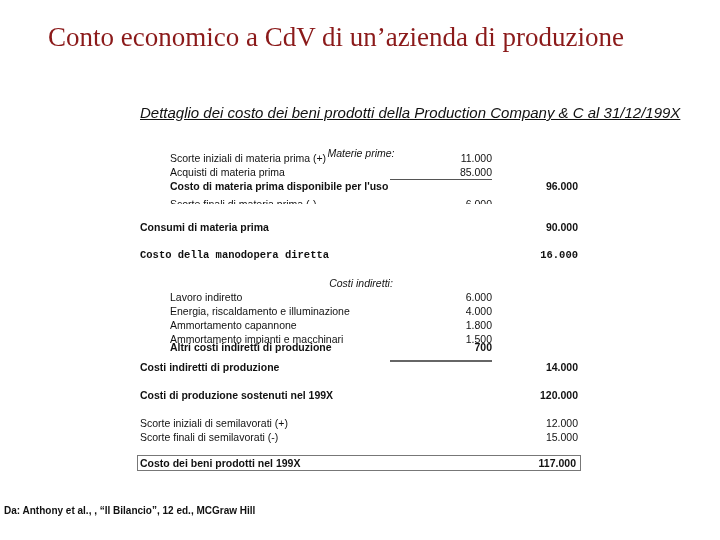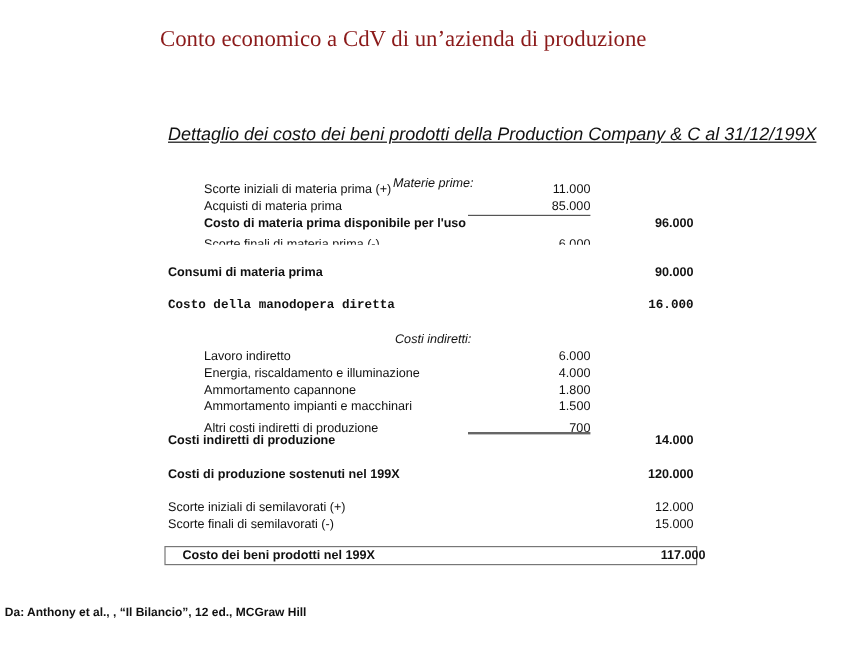--- a/index.html
+++ b/index.html
@@ -2,21 +2,21 @@
 <html><head>
 <meta charset="utf-8">
 <style>
   html, body { margin: 0; padding: 0; }
   body {
     width: 720px; height: 540px; background: #ffffff; position: relative; overflow: hidden;
     font-family: "Liberation Sans", sans-serif;
   }
   .slide-title {
     position: absolute; left: 0; top: 22px; width: 672px; text-align: center;
-    font-family: "Liberation Serif", serif; font-size: 19px; color: #8b1a1a;
+    font-family: "Liberation Serif", serif; font-size: 27px; color: #8b1a1a;
   }
   .doc {
     position: absolute; left: 140px; top: 106px; width: 442px; height: 370px;
     font-size: 10.5px; color: #111;
   }
   .row { position: absolute; left: 0; width: 442px; height: 14px; line-height: 14px; white-space: nowrap; }
   .lbl { position: absolute; left: 0; }
   .lbl.indent { left: 30px; }
   .v1 { position: absolute; right: 90px; text-align: right; }
   .v2 { position: absolute; right: 4px; text-align: right; }
@@ -85,21 +85,21 @@
     <span class="v1">4.000</span>
   </div>
   <div class="row" style="top:212px;">
     <span class="lbl indent">Ammortamento capannone</span>
     <span class="v1">1.800</span>
   </div>
   <div class="row" style="top:226px;">
     <span class="lbl indent">Ammortamento impianti e macchinari</span>
     <span class="v1">1.500</span>
   </div>
-  <div class="row" style="top:244px;">
+  <div class="row" style="top:234px;font-weight:bold;">
     <span class="lbl indent">Altri costi indiretti di produzione</span>
     <span class="v1">700</span>
   </div>
   <div class="rule" style="top:254px; height:1.5px; background:#666;"></div>
   <div class="row bold" style="top:254px;">
     <span class="lbl">Costi indiretti di produzione</span>
     <span class="v2">14.000</span>
   </div>
 
   <div class="row bold" style="top:282px;">
@@ -110,20 +110,20 @@
   <div class="row" style="top:310px;">
     <span class="lbl">Scorte iniziali di semilavorati (+)</span>
     <span class="v2">12.000</span>
   </div>
   <div class="row" style="top:324px;">
     <span class="lbl">Scorte finali di semilavorati (-)</span>
     <span class="v2">15.000</span>
   </div>
 
   <div class="total-box">
-    <div class="row bold" style="top:0px; left:14px; width:438px;text-decoration:underline;">
+    <div class="row bold" style="top:0px; left:2px; width:438px;text-decoration:underline;">
       <span class="lbl">Costo dei beni prodotti nel 199X</span>
       <span class="v2" style="right:2px;">117.000</span>
     </div>
   </div>
 </div>
 
 <div class="source">Da: Anthony et al., , “Il Bilancio”, 12 ed., MCGraw Hill</div>
 
 </body></html>

